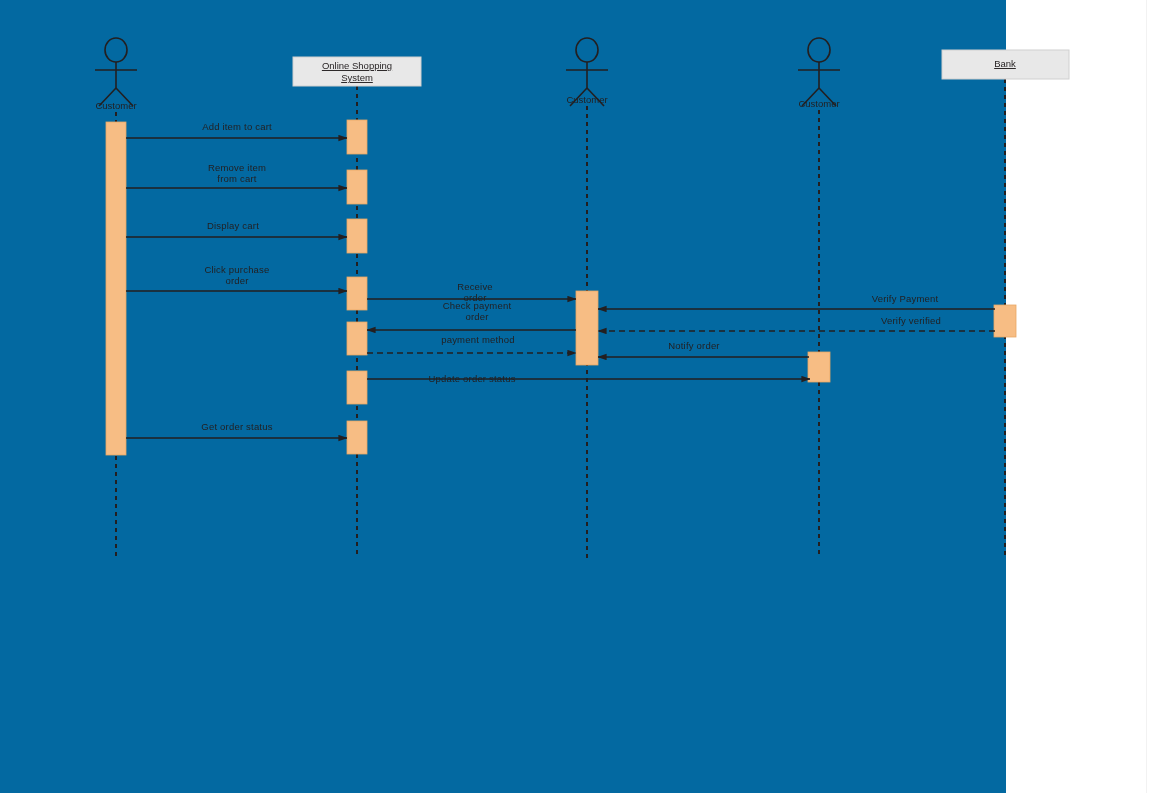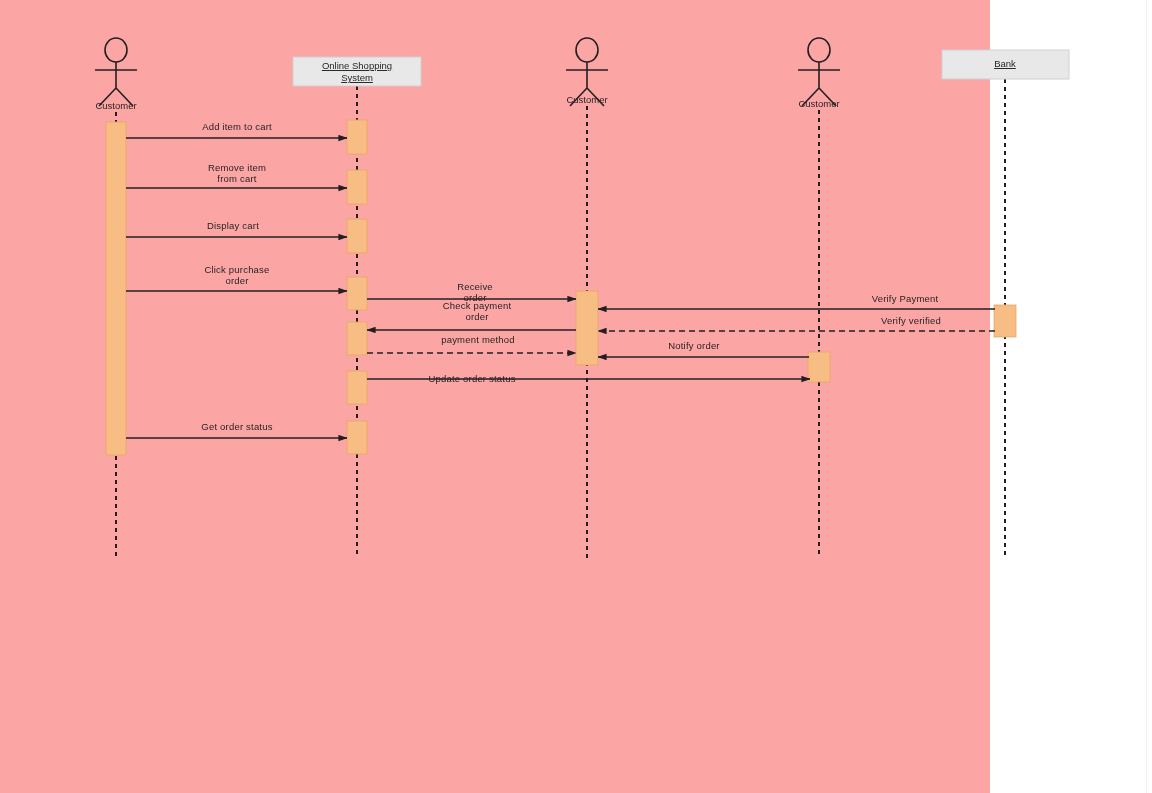--- a/index.html
+++ b/index.html
@@ -12,21 +12,22 @@
     width: 1152px;
     height: 793px;
     font-family: "Liberation Sans", sans-serif;
     overflow: hidden;
     position: relative;
   }
   #page {
     position: relative;
     width: 990px;
     height: 793px;
-    background: #fca5a5;
+    background: #0369a1;
+    padding-left: 16px;
   }
   #diagram-svg {
     position: absolute;
     left: 0;
     top: 0;
     width: 1152px;
     height: 793px;
     display: block;
   }
   .lbl {

